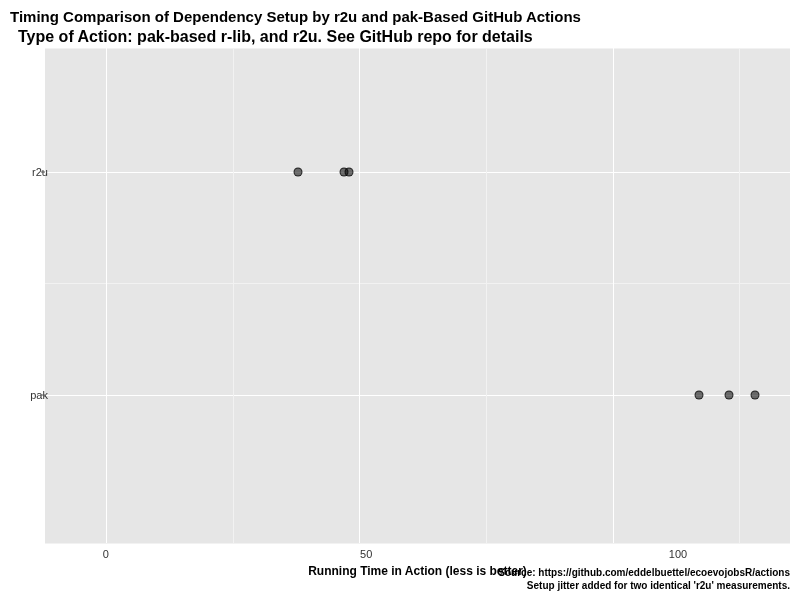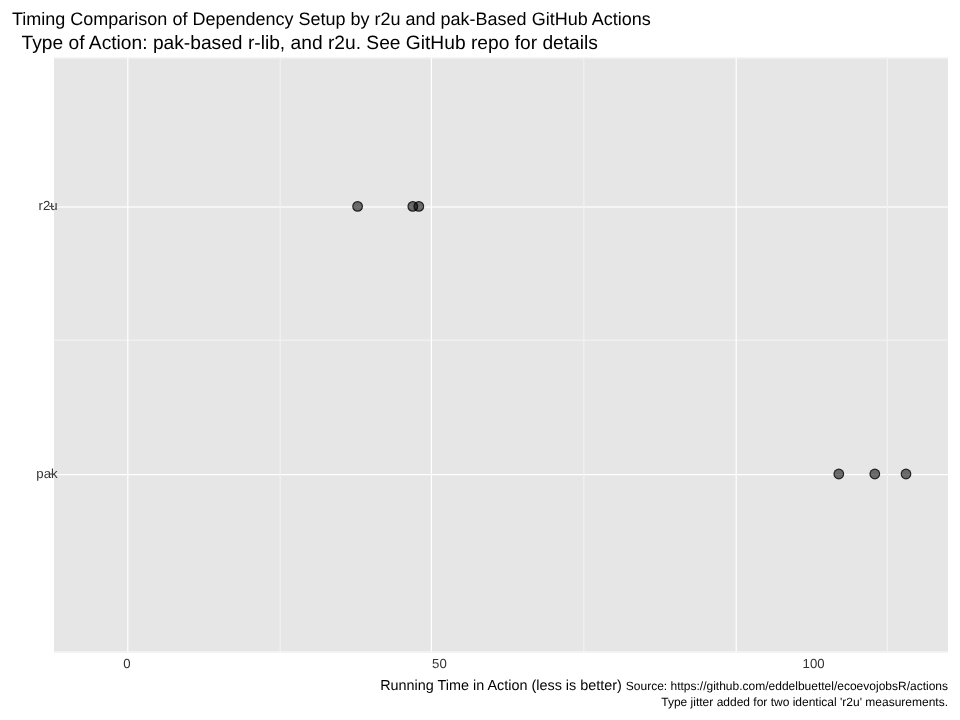--- a/index.html
+++ b/index.html
@@ -6,21 +6,21 @@
   body {
     font-family: Arial, Helvetica, sans-serif;
     background: #ffffff;
     width: 800px;
     height: 600px;
     position: relative;
     overflow: hidden;
   }
   .chart-container {
     position: absolute;
-    top: 0; left: 0; width: 800px; height: 588px;
+    top: 0; left: 0; width: 800px; height: 588px; font-weight: bold;
   }
   .title {
     position: absolute;
     top: 8px;
     left: 10px;
     font-size: 15px;
     color: #000;
   }
   .subtitle {
     position: absolute;
@@ -144,21 +144,21 @@
       <div class="point" style="left: 299.014px; top: 123.75px;"></div>
       <div class="point" style="left: 304.082px; top: 123.75px;"></div>
       <div class="point" style="left: 653.776px; top: 346.5px;"></div>
       <div class="point" style="left: 684.184px; top: 346.5px;"></div>
       <div class="point" style="left: 709.524px; top: 346.5px;"></div>
     </div>
 
   <div class="x-axis-title">Running Time in Action (less is better)</div>
 
   <div class="caption1">Source: https://github.com/eddelbuettel/ecoevojobsR/actions</div>
-  <div class="caption2">Type jitter added for two identical 'r2u' measurements.</div>
+  <div class="caption2">Setup jitter added for two identical 'r2u' measurements.</div>
 
 </div>
 
 <div class="y-tick-label" style="top: 171.75px;">r2u</div>
 <div class="y-tick-dash" style="top: 171.75px;"></div>
 <div class="y-tick-label" style="top: 394.5px;">pak</div>
 <div class="y-tick-dash" style="top: 394.5px;"></div>
 <div class="x-tick-label" style="left: 105.816px;">0</div>
 <div class="x-tick-label" style="left: 359.218px; padding-left: 14px;">50</div>
 <div class="x-tick-label" style="left: 642px; margin-left: 36px;">100</div>

